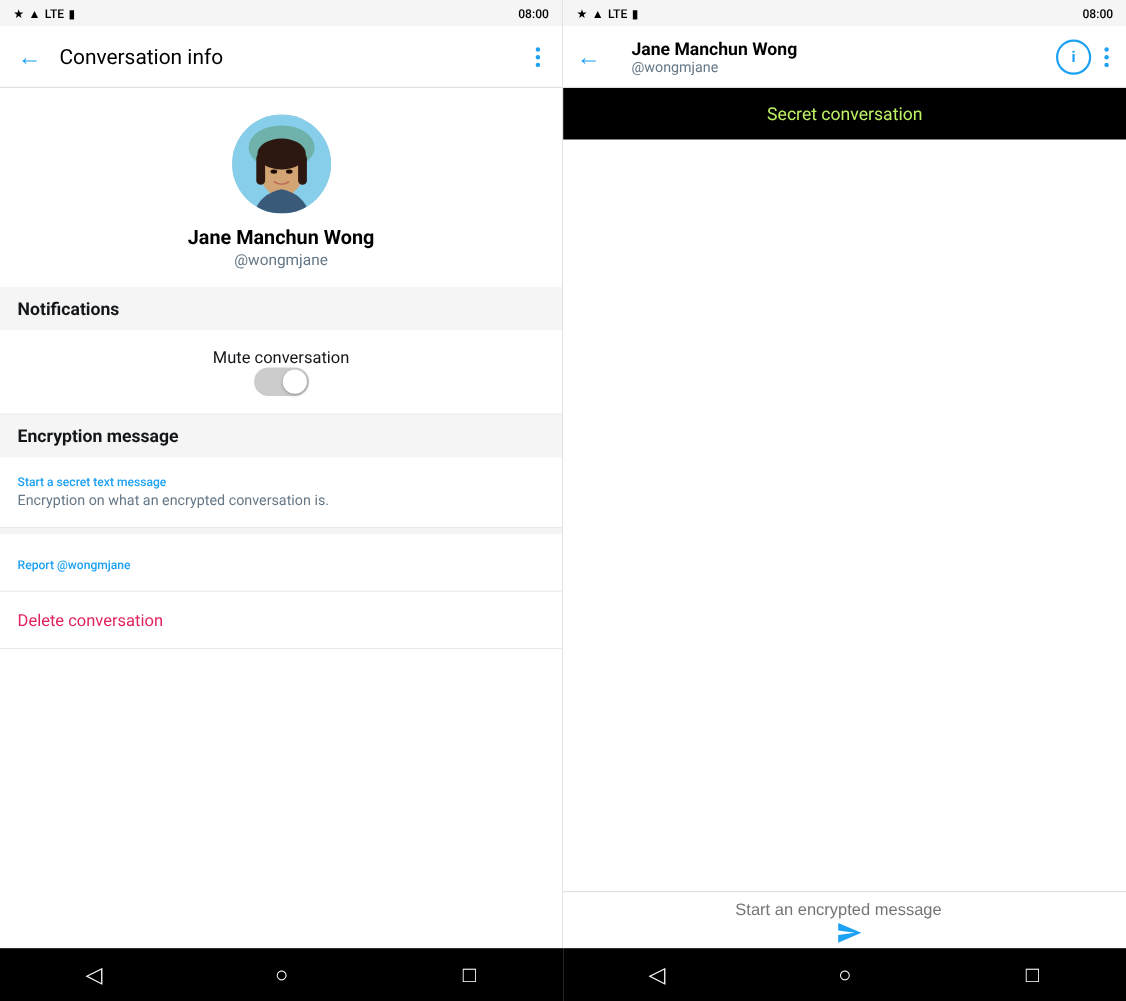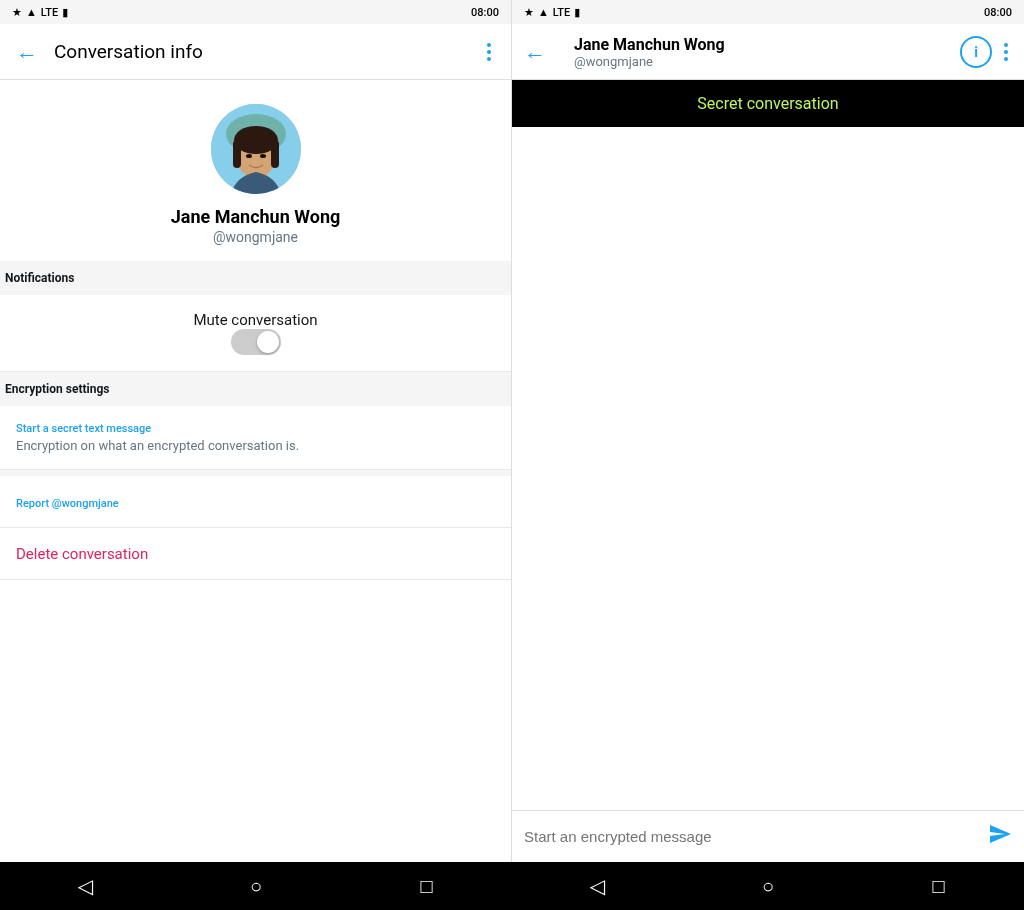--- a/index.html
+++ b/index.html
@@ -111,22 +111,22 @@
       margin-bottom: 2px;
     }
     .profile-handle {
       font-size: 14px;
       color: #657786;
     }
 
     
     .section-header {
       background: #f5f5f5;
-      padding: 10px 5px;
-      font-size: 12px;
+      padding: 10px 16px;
+      font-size: 16px;
       font-weight: 700;
       color: #14171a;
     }
 
     
     .setting-row {
       display: flex;
       align-items: center;
       justify-content: space-between;
       padding: 16px;
@@ -265,20 +265,21 @@
     }
 
     
     .message-input-area {
       display: flex;
       align-items: center;
       border-top: 1px solid #e0e0e0;
       padding: 8px 12px;
       height: 52px;
       background: #fff;
+      flex-direction: column;
     }
     .message-input {
       flex: 1;
       border: none;
       outline: none;
       font-size: 15px;
       color: #657786;
       background: transparent;
     }
     .send-btn {
@@ -374,21 +375,21 @@
 
     <div class="section-header">Notifications</div>
 
     <div class="setting-row">
       <span class="setting-label">Mute conversation</span>
       <div class="toggle">
         <div class="toggle-knob"></div>
       </div>
     </div>
 
-    <div class="section-header">Encryption settings</div>
+    <div class="section-header">Encryption message</div>
 
     <div class="link-item">
       <div class="link-text">Start a secret text message</div>
       <div class="link-subtext">Encryption on what an encrypted conversation is.</div>
     </div>
 
     <div class="link-separator"></div>
 
 
     <div class="link-item">

